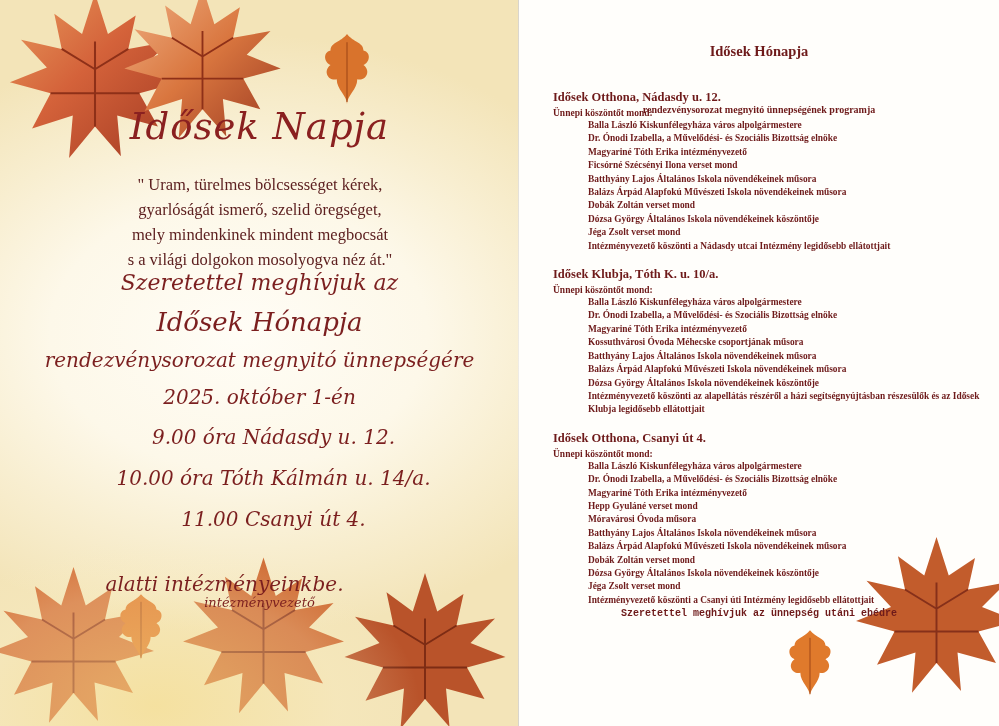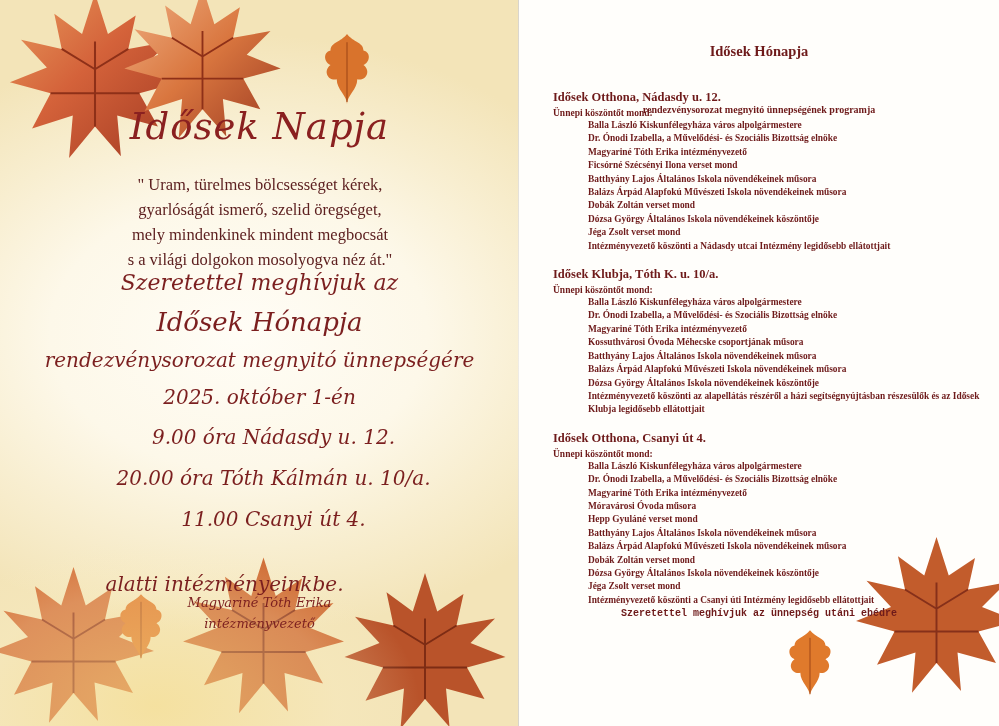--- a/index.html
+++ b/index.html
@@ -297,28 +297,27 @@
         <div>s a világi dolgokon mosolyogva néz át."</div>
       </div>
 
       <div class="script invite-line1">Szeretettel meghívjuk az</div>
       <div class="script invite-line2">Idősek Hónapja</div>
       <div class="script invite-line3">rendezvénysorozat megnyitó ünnepségére</div>
       <div class="script invite-date">2025. október 1-én</div>
 
       <div class="invite-times">
         <div>9.00 óra Nádasdy u. 12.</div>
-        <div>20.00 óra Tóth Kálmán u. 10/a.</div>
+        <div>10.00 óra Tóth Kálmán u. 14/a.</div>
         <div>11.00 Csanyi út 4.</div>
       </div>
 
       <div class="script invite-closing">alatti intézményeinkbe.</div>
 
       <div class="invite-sign">
-        <div>Magyariné Tóth Erika</div>
         <div>intézményvezető</div>
       </div>
     </div>
   </div>
 
   <div class="panel-divider"></div>
 
   <div class="panel panel-right">
 
     <div class="leaf" style="left:330px; top:530px;">
@@ -373,22 +372,22 @@
           </ul>
         </div>
 
         <div class="venue">
           <div class="venue-name">Idősek Otthona, Csanyi út 4.</div>
           <div class="venue-lead">Ünnepi köszöntőt mond:</div>
           <ul class="venue-list">
             <li>Balla László Kiskunfélegyháza város alpolgármestere</li>
             <li>Dr. Ónodi Izabella, a Művelődési- és Szociális Bizottság elnöke</li>
             <li>Magyariné Tóth Erika intézményvezető</li>
+            <li>Hepp Gyuláné verset mond</li>
             <li>Móravárosi Óvoda műsora</li>
-            <li>Hepp Gyuláné verset mond</li>
             <li>Batthyány Lajos Általános Iskola növendékeinek műsora</li>
             <li>Balázs Árpád Alapfokú Művészeti Iskola növendékeinek műsora</li>
             <li>Dobák Zoltán verset mond</li>
             <li>Dózsa György Általános Iskola növendékeinek köszöntője</li>
             <li>Jéga Zsolt verset mond</li>
             <li>Intézményvezető köszönti a Csanyi úti Intézmény legidősebb ellátottjait</li>
           </ul>
         </div>
       </div>
 

